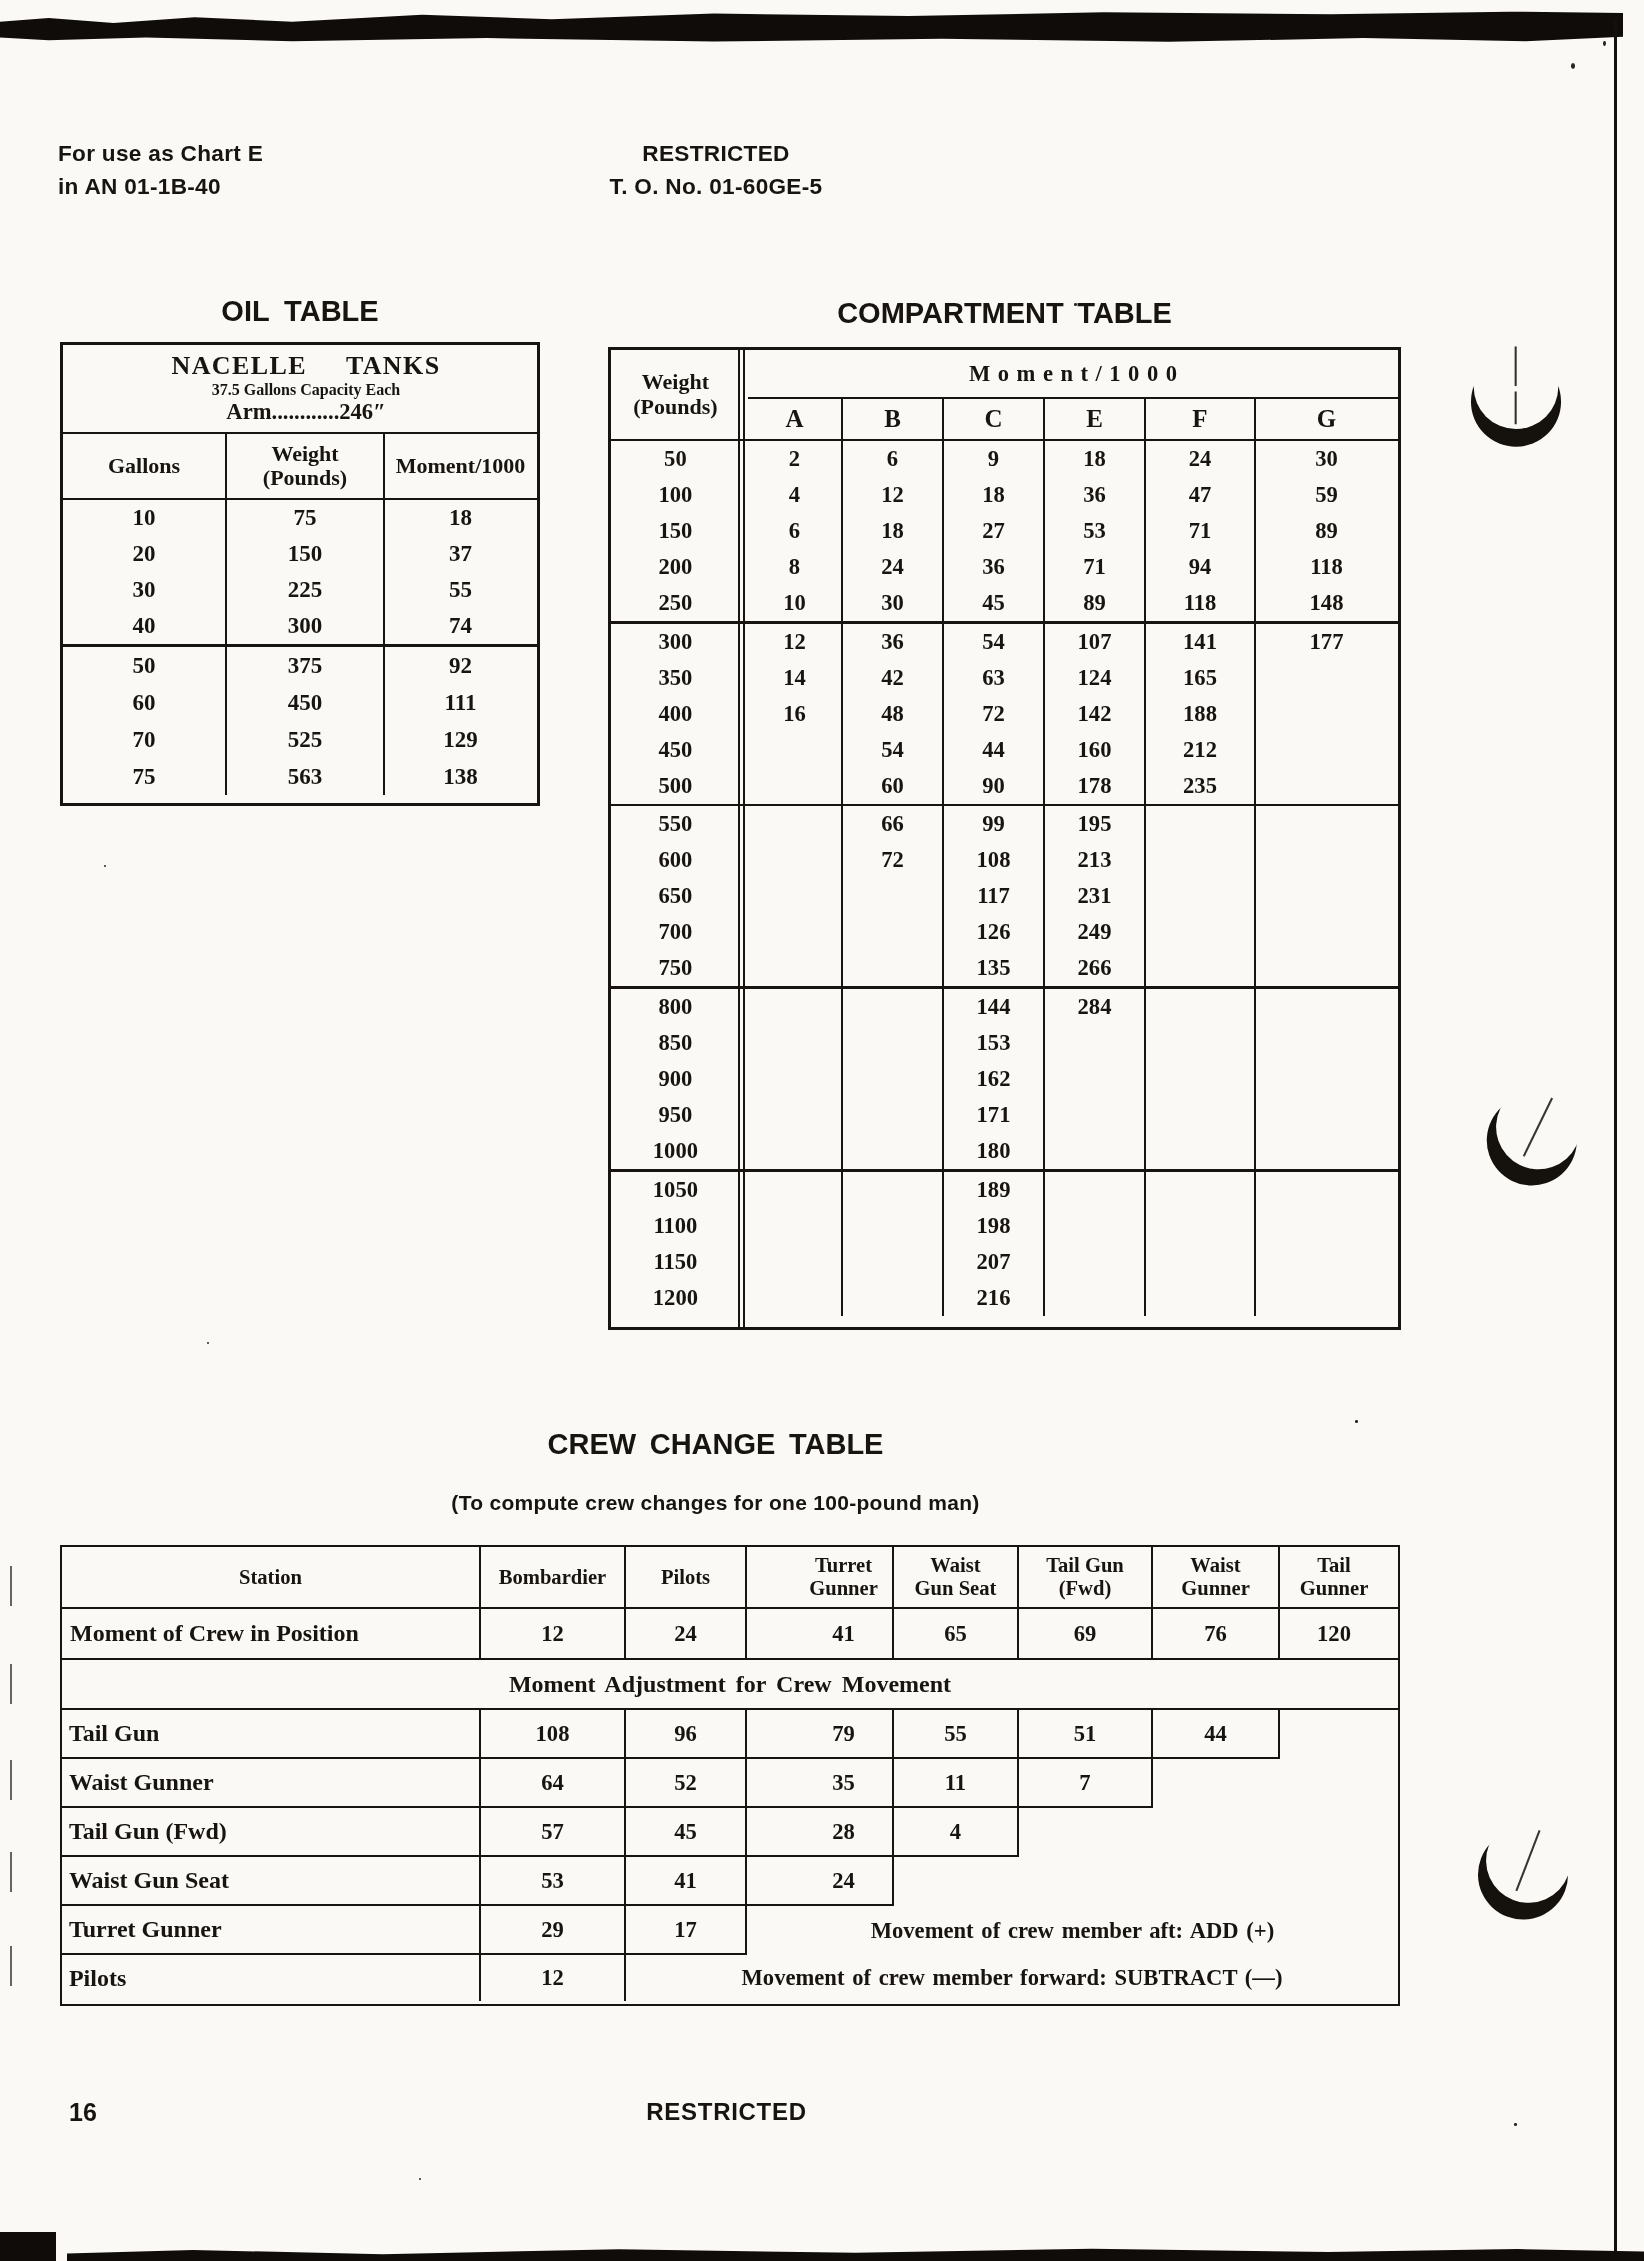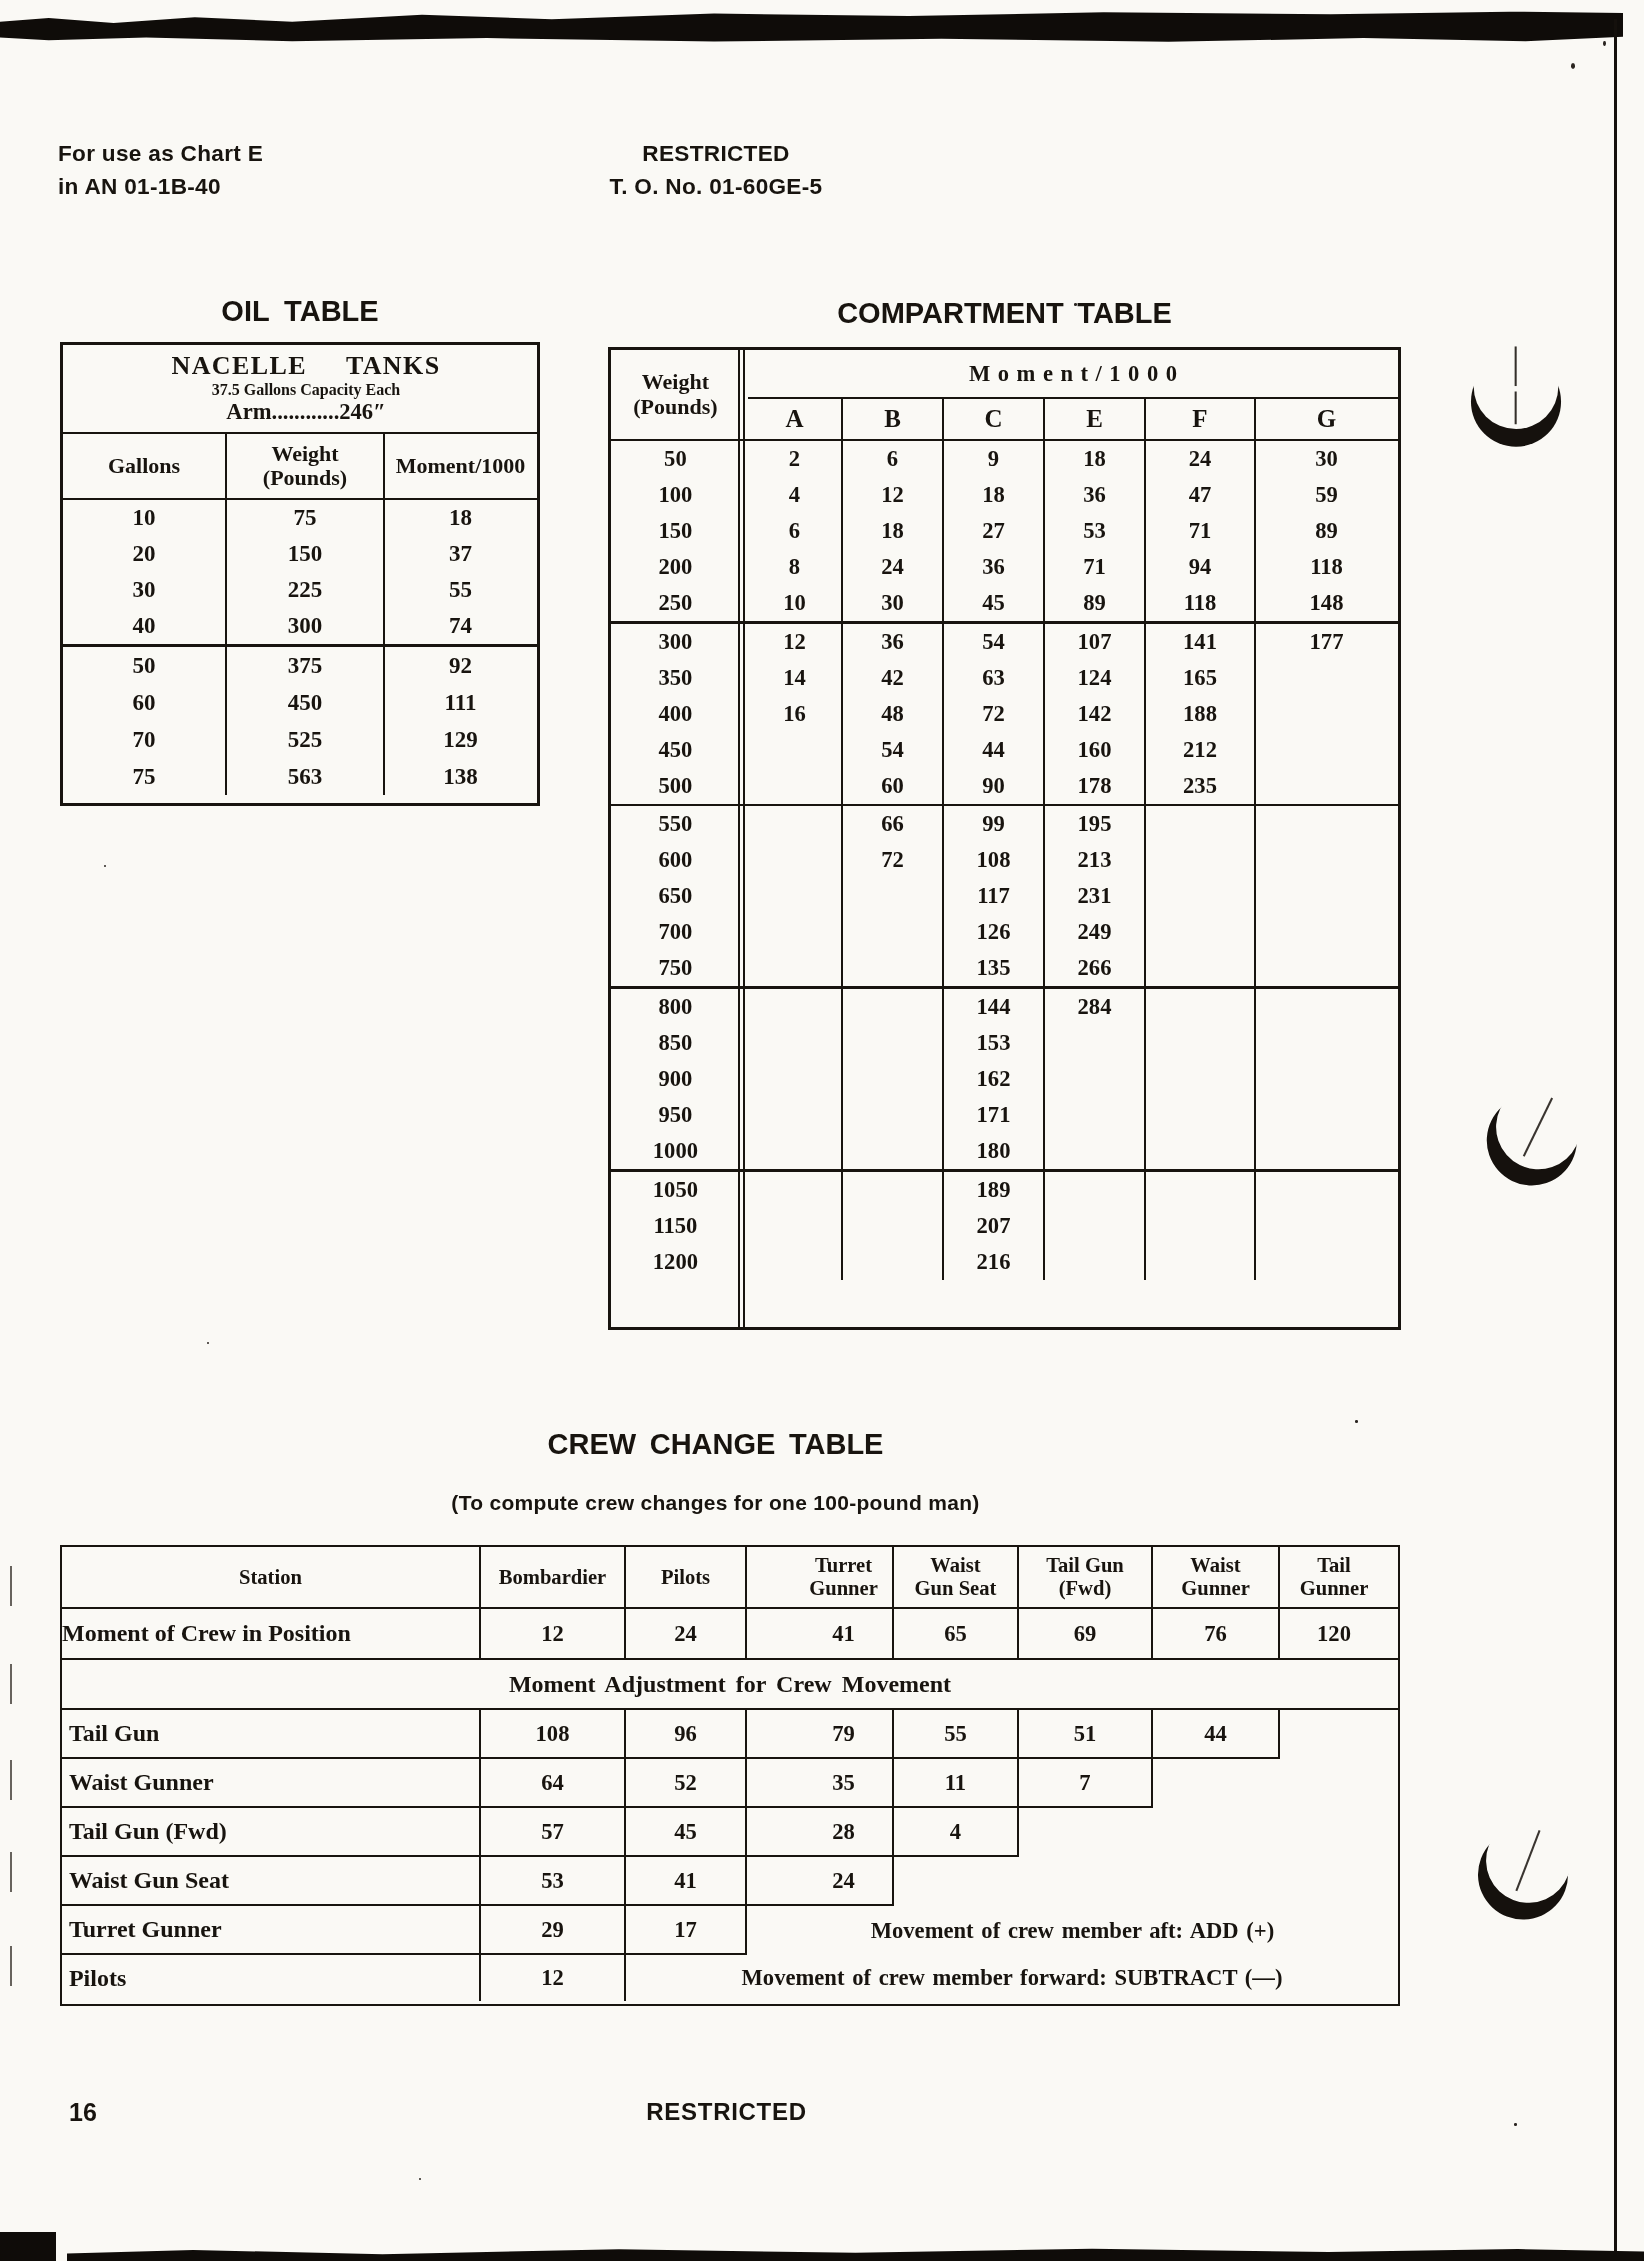--- a/index.html
+++ b/index.html
@@ -58,21 +58,21 @@
   .comp-sep{height:2.7px;background:var(--ink);}
   .comp-dline{position:absolute;top:0;bottom:0;width:2.1px;background:var(--ink);}
   
   .crew-title{position:absolute;left:60px;top:1428px;width:1311px;text-align:center;font-size:29px;word-spacing:5.5px;}
   .crew-sub{position:absolute;left:60px;top:1491px;width:1311px;text-align:center;font-size:21px;letter-spacing:0.3px;}
   .crew-table{position:absolute;left:60px;top:1545px;width:1340px;height:461px;border:2.7px solid var(--ink);box-sizing:border-box;}
   .crew-hrow{display:flex;height:62px;border-bottom:2.1px solid var(--ink);box-sizing:border-box;}
   .crew-hcell{display:flex;flex-direction:column;align-items:center;justify-content:center;font-size:20.6px;line-height:23px;font-weight:600;border-right:2.1px solid var(--ink);box-sizing:border-box;}
   .crew-hcell.nobr{border-right:none;}
   .crew-prow{display:flex;height:51px;border-bottom:2.1px solid var(--ink);box-sizing:border-box;}
-  .crew-plabel{width:419px;border-right:2.1px solid var(--ink);box-sizing:border-box;display:flex;align-items:center;padding-left:0;font-size:24px;font-weight:600;}
+  .crew-plabel{width:419px;border-right:2.1px solid var(--ink);box-sizing:border-box;display:flex;align-items:center;padding-left:8px;font-size:24px;font-weight:600;}
   .crew-pv{display:flex;align-items:center;justify-content:center;font-size:22.6px;font-weight:600;border-right:2.1px solid var(--ink);box-sizing:border-box;}
   .crew-pv.nobr{border-right:none;}
   .crew-band{height:50px;border-bottom:2.1px solid var(--ink);box-sizing:border-box;display:flex;align-items:center;justify-content:center;font-size:24px;font-weight:600;word-spacing:4.1px;}
   .crew-mrow{display:flex;height:49px;}
   .crew-mrow.last{height:46px;}
   .crew-mlabel{width:419px;border-right:2.1px solid var(--ink);border-bottom:2.1px solid var(--ink);box-sizing:border-box;display:flex;align-items:center;padding-left:6.9px;font-size:24px;font-weight:600;}
   .crew-mcell{border-right:2.1px solid var(--ink);border-bottom:2.1px solid var(--ink);box-sizing:border-box;display:flex;align-items:center;justify-content:center;font-size:22.6px;font-weight:600;}
   .crew-fill{flex:1;display:flex;align-items:center;justify-content:center;font-size:22.6px;font-weight:600;word-spacing:2.1px;}
   .crew-mrow.last .crew-mlabel,.crew-mrow.last .crew-mcell{border-bottom:none;}
   .w1{width:145px;} .w2{width:121px;} .w3{width:147px;padding-left:48px;} .w4{width:125px;} .w5{width:134px;} .w6{width:127px;} .w7{width:108px;}
@@ -397,20 +397,29 @@
         <div class="comp-row">
           <div class="comp-wcell">1050</div>
           <div class="comp-cell m0"></div>
           <div class="comp-cell m1"></div>
           <div class="comp-cell m2">189</div>
           <div class="comp-cell m3"></div>
           <div class="comp-cell m4"></div>
           <div class="comp-cell m5"></div>
         </div>
         <div class="comp-row">
+          <div class="comp-wcell">1100</div>
+          <div class="comp-cell m0"></div>
+          <div class="comp-cell m1"></div>
+          <div class="comp-cell m2">198</div>
+          <div class="comp-cell m3"></div>
+          <div class="comp-cell m4"></div>
+          <div class="comp-cell m5"></div>
+        </div>
+        <div class="comp-row">
           <div class="comp-wcell">1150</div>
           <div class="comp-cell m0"></div>
           <div class="comp-cell m1"></div>
           <div class="comp-cell m2">207</div>
           <div class="comp-cell m3"></div>
           <div class="comp-cell m4"></div>
           <div class="comp-cell m5"></div>
         </div>
         <div class="comp-row">
           <div class="comp-wcell">1200</div>

